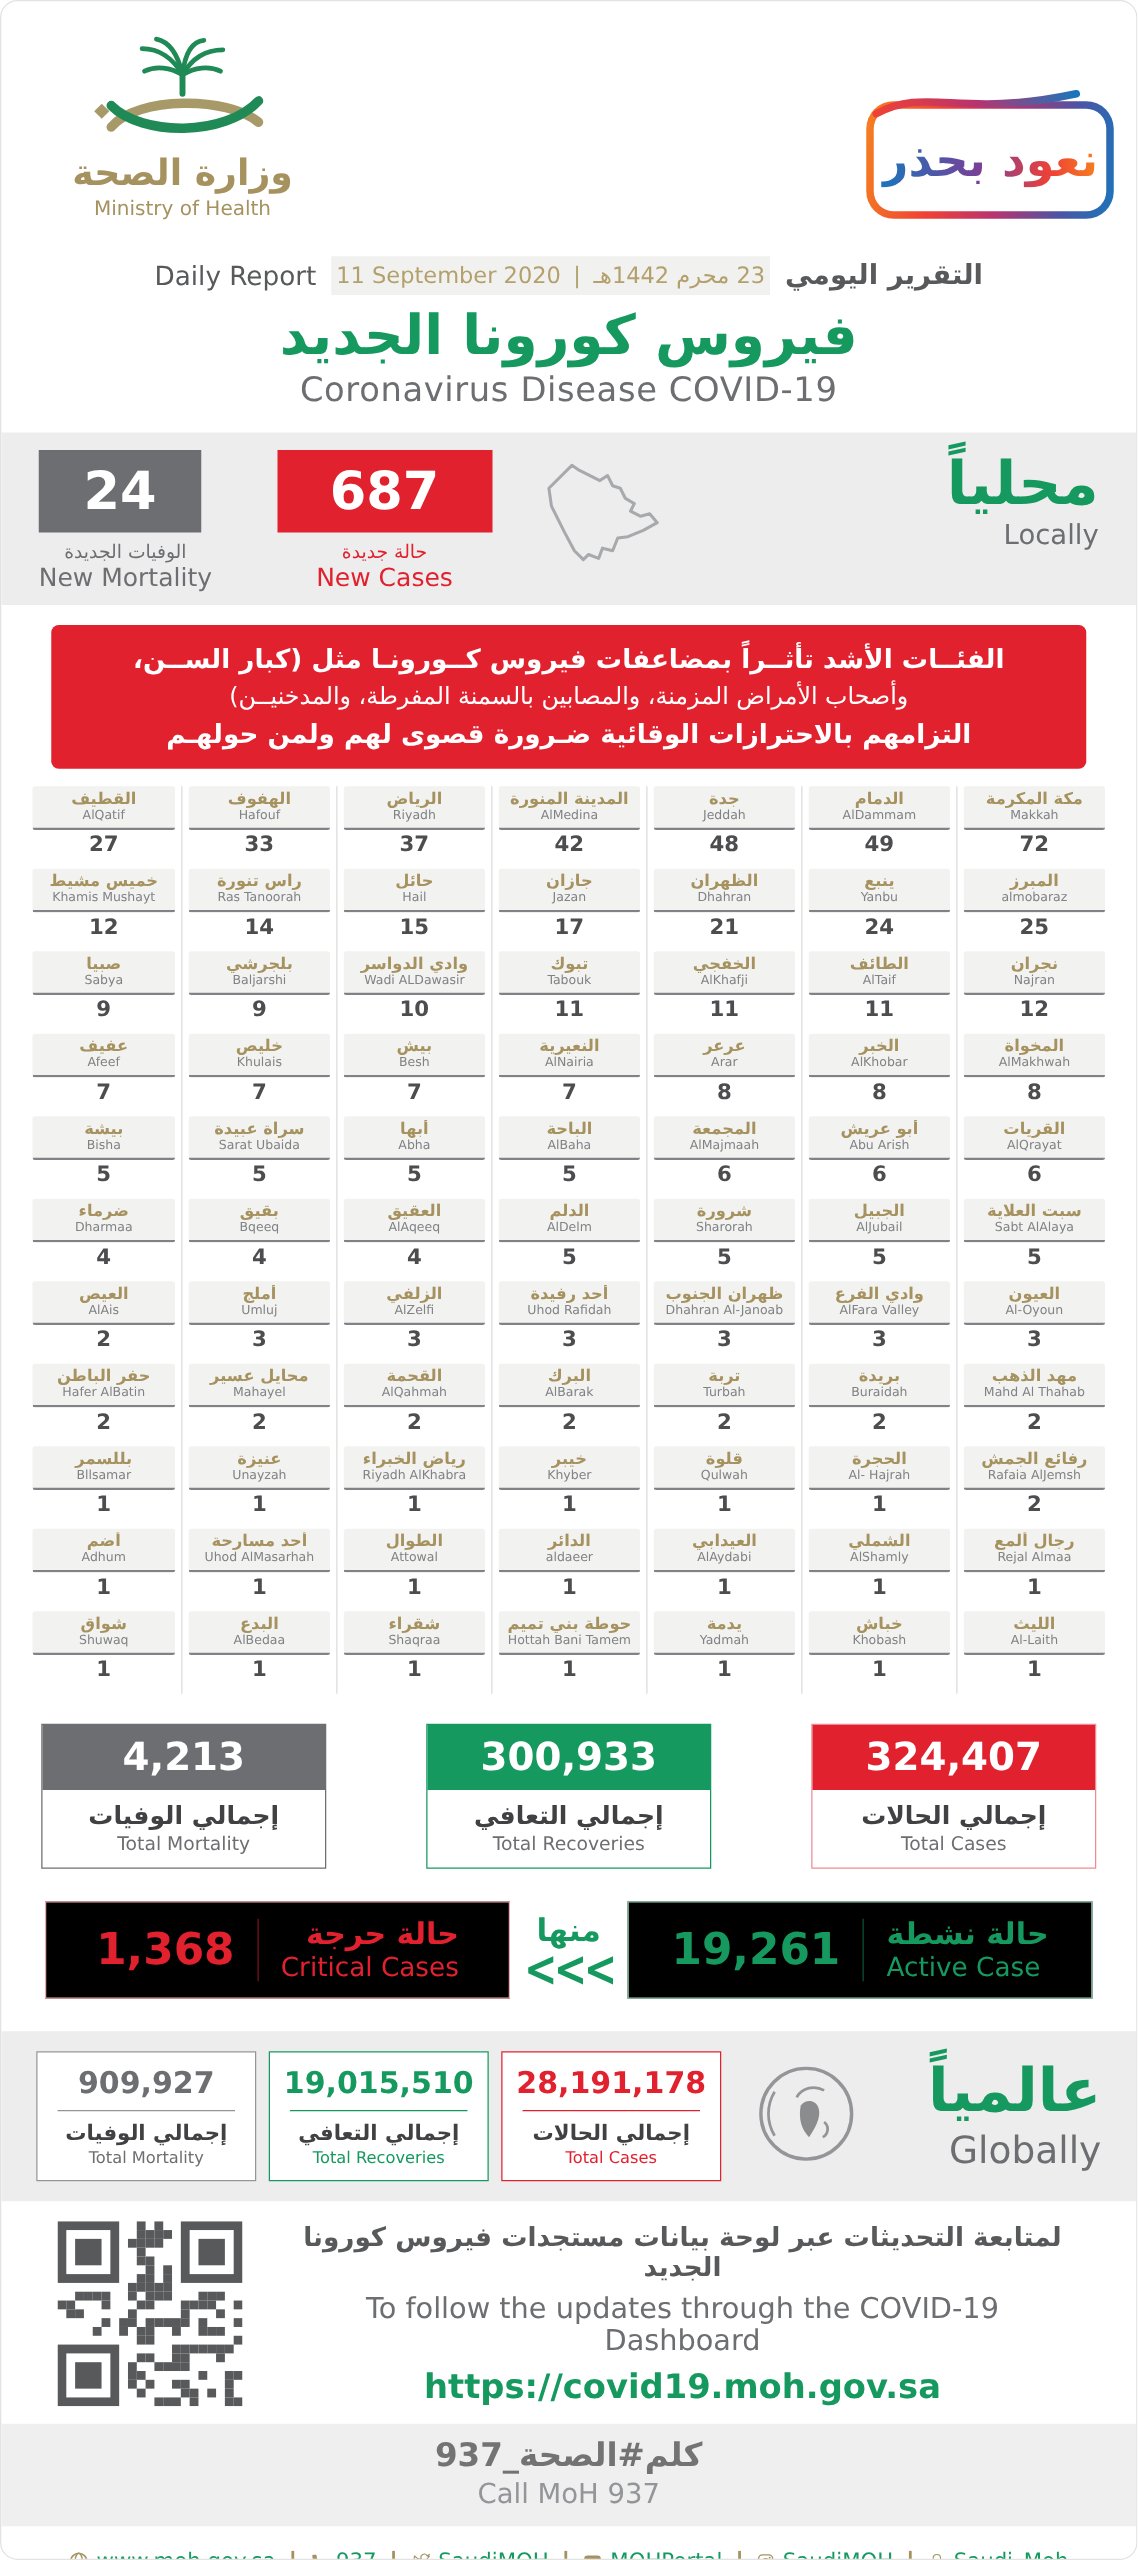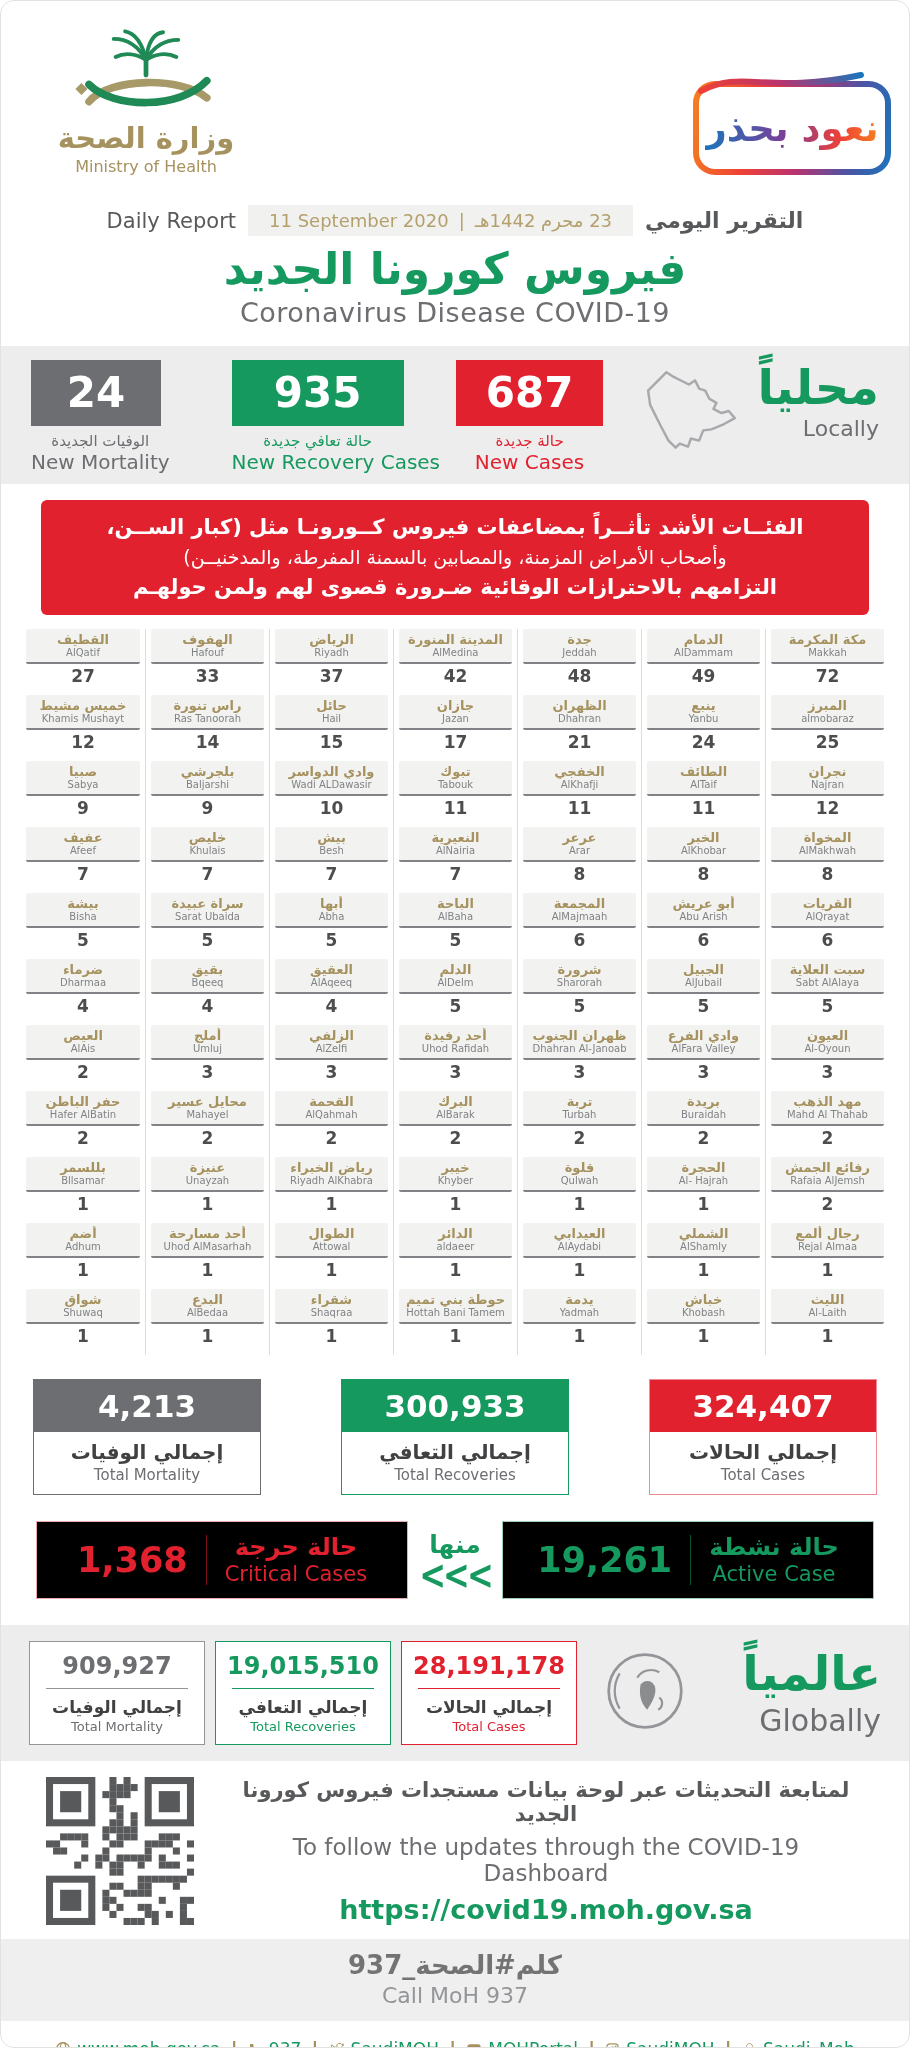--- a/index.html
+++ b/index.html
@@ -19,21 +19,21 @@
   .badge{position:absolute;right:18px;top:80px;width:198px;height:94px;border-radius:22px;
     background:linear-gradient(100deg,#f58220 0%,#ef4136 30%,#b8336f 55%,#4a55a5 80%,#1b75bb 100%);padding:6px}
   .badge-inner{background:#fff;border-radius:16px;height:100%;display:flex;align-items:center;justify-content:center}
   .badge-text{font-size:37px;font-weight:bold;direction:rtl;white-space:nowrap;
     background:linear-gradient(90deg,#1b75bb 0%,#7a3f98 45%,#ef4136 78%,#f58220 100%);
     -webkit-background-clip:text;background-clip:text;color:transparent}
   .badge-swoosh{position:absolute;top:-14px;left:4px;pointer-events:none}
 
   .date-row{display:flex;justify-content:center;align-items:center;gap:12px;margin-top:6px}
   .report-en{font-size:21px;color:#58595b}
-  .date-chip{background:#f1f1f0;padding:5px 21px;font-size:18px;color:#b3a06d;display:flex;gap:10px;align-items:center}
+  .date-chip{background:#f1f1f0;padding:5px 4px;font-size:18px;color:#b3a06d;display:flex;gap:10px;align-items:center}
   .date-ar{direction:rtl}
   .report-ar{font-size:22px;color:#58595b;font-weight:bold;direction:rtl}
   .title-ar{text-align:center;font-size:44px;font-weight:bold;color:var(--green);margin-top:8px;direction:rtl;line-height:1.15}
   .title-en{text-align:center;font-size:27px;color:var(--gray);margin-top:2px;letter-spacing:.5px}
 
   
   .local-band{margin-top:18px;background:var(--band);padding:14px 30px 10px;display:flex;align-items:flex-start}
   .local-stat{text-align:center}
   .stat-box{height:66px;display:flex;align-items:center;justify-content:center;color:#fff;font-size:42px;font-weight:bold}
   .ls-mortality{width:130px}
@@ -71,21 +71,21 @@
   .total-ar{font-size:20px;font-weight:bold;color:#414042;margin-top:8px;direction:rtl}
   .total-en{font-size:15px;color:var(--gray);margin:2px 0 10px}
 
   
   .breakdown{display:flex;align-items:center;margin:26px 35px 0;justify-content:space-between}
   .bd-box{background:#000000;display:flex;align-items:center;justify-content:center;height:78px;gap:18px}
   .bd-critical{width:372px;border:1px solid #eeaab1;color:var(--red)}
   .bd-active{width:372px;border:1px solid #9ccfb7;color:var(--green)}
   .bd-value{font-size:35px;font-weight:bold;direction:ltr}
   .bd-sep{width:1px;height:50px;background:currentColor;opacity:.55}
-  .bd-labels{text-align:center;line-height:1.2}
+  .bd-labels{line-height:1.2}
   .bd-ar{font-size:24px;font-weight:bold;direction:rtl}
   .bd-en{font-size:21px}
   .bd-mid{text-align:center;color:var(--green)}
   .bd-minha{font-size:25px;font-weight:bold;direction:rtl}
   .bd-chev{font-size:32px;font-weight:bold;letter-spacing:-3px;line-height:.9;transform:scaleY(1.25);margin-top:2px}
 
   
   .global-band{margin-top:26px;background:var(--band);padding:16px 28px;display:flex;align-items:center}
   .g-box{width:176px;background:#fff;border:1px solid;text-align:center;padding:10px 4px 10px;margin-right:10px}
   .g-gray{border-color:#939598} .g-green{border-color:var(--green)} .g-red{border-color:var(--red)}
@@ -169,25 +169,20 @@
   </div>
 
   <div class="title-ar">فيروس كورونا الجديد</div>
   <div class="title-en">Coronavirus Disease COVID-19</div>
 
   <div class="local-band">
     <div class="local-stat">
       <div class="stat-box bg-gray ls-mortality">24</div>
       <div class="stat-label-ar c-gray">الوفيات الجديدة</div>
       <div class="stat-label-en c-gray">New Mortality</div>
-    </div>
-    <div class="local-stat ls-recovery">
-      <div class="stat-box bg-green">935</div>
-      <div class="stat-label-ar c-green">حالة تعافي جديدة</div>
-      <div class="stat-label-en c-green">New Recovery Cases</div>
     </div>
     <div class="local-stat ls-cases">
       <div class="stat-box bg-red">687</div>
       <div class="stat-label-ar c-red">حالة جديدة</div>
       <div class="stat-label-en c-red">New Cases</div>
     </div>
     <div class="map-wrap">
       <svg width="128" height="102" viewBox="0 0 120 100">
         <path d="M16,30 L34,12 L40,16 L56,24 L62,20 L66,28 L72,30 L76,38 L83,42 L80,48 L88,52 L95,50 L101,57 L90,63 L78,68 L70,69 L66,79 L58,77 L55,85 L47,82 L43,86 L36,79 L28,64 L18,44 Z" fill="none" stroke="#a7a9ac" stroke-width="2.4" stroke-linejoin="round"></path>
       </svg>

